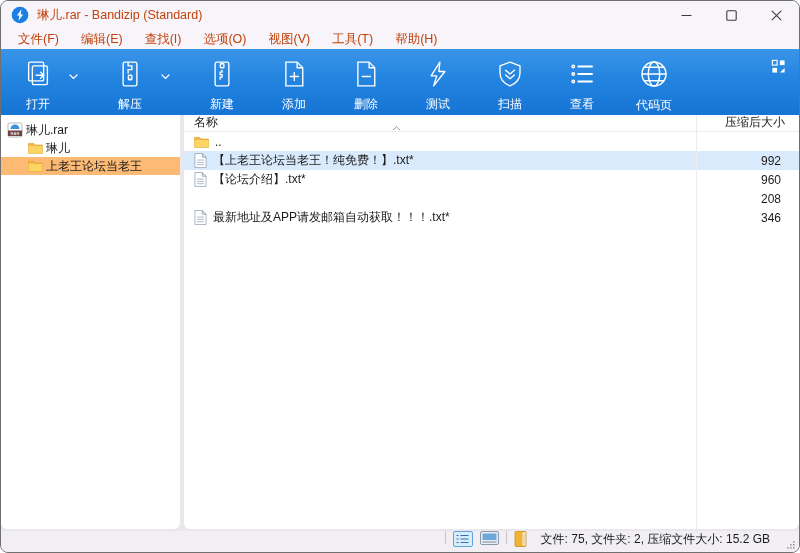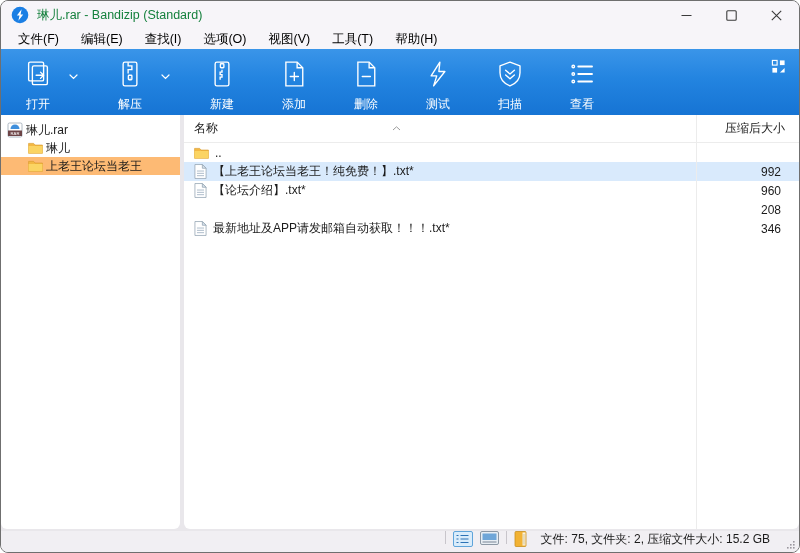--- a/index.html
+++ b/index.html
@@ -6,27 +6,27 @@
   html,body { background:#ffffff; }
   body { width:800px; height:553px; font-family:"Liberation Sans","DejaVu Sans",sans-serif; }
   .window {
     position:relative; width:800px; height:553px;
     border:1px solid #6f6f6f; border-radius:8px; overflow:hidden;
     background:#f3f1f6; display:flex; flex-direction:column;
   }
   
   .titlebar { height:28px; display:flex; align-items:center; background:#f7f5f9; padding-left:10px; flex:0 0 auto; }
   .titlebar .app-icon { width:18px; height:18px; margin-right:8px; flex:0 0 auto; }
-  .titlebar .title { font-size:12.5px; color:#15803d;text-align:right; }
+  .titlebar .title { font-size:12.5px; color:#c2410c;text-align:right; }
   .win-controls { margin-left:auto; display:flex; height:100%; }
   .win-btn { width:45px; height:100%; display:flex; align-items:center; justify-content:center; }
   .win-btn svg { display:block; }
   
   .menubar { height:20px; display:flex; align-items:center; background:#f7f5f9; padding-left:8px; gap:4px; flex:0 0 auto; }
-  .menu-item { font-size:12.5px; color:#000000; padding:2px 9px; border-radius:3px; }
+  .menu-item { font-size:12.5px; color:#c2410c; padding:2px 9px; border-radius:3px; }
   
   .toolbar {
     height:66px; flex:0 0 auto; display:flex; align-items:stretch;
     background:linear-gradient(180deg,#3a95e9 0%,#2384e0 45%,#1674d4 100%);
     padding:4px 8px 2px 10px;
   }
   .tb-btn { width:54px; display:flex; flex-direction:column; align-items:center; justify-content:flex-start; padding-top:5px; border-radius:4px; }
   .tb-btn .tb-ic { height:36px; display:flex; align-items:center; justify-content:center; }
   .tb-label { font-size:12px; color:#ffffff; margin-top:7px; white-space:nowrap; }
   .tb-dd { width:24px; display:flex; align-items:center; justify-content:center; margin:14px 0 auto -4px; height:20px; }
@@ -42,21 +42,21 @@
   .vsplit { width:4px; flex:0 0 auto; }
   .side-item { height:18px; display:flex; align-items:center; gap:3px; font-size:12px; color:#1b1b1b; padding-left:6px; white-space:nowrap; }
   .side-item.lv1 { padding-left:27px; }
   .side-item.selected { background:#fdba74; }
   .side-item svg { flex:0 0 auto; }
   .filelist {
     flex:1; background:#ffffff; border-radius:0 0 6px 6px;
     position:relative; overflow:hidden; display:flex; flex-direction:column;
   }
   .col-divider { position:absolute; left:512px; top:0; bottom:0; width:1px; background:#ececec; }
-  .fl-header { height:28px; display:flex; align-items:center; border-bottom:1px solid #ececec; position:relative; flex:0 0 auto; }
+  .fl-header { height:17px; display:flex; align-items:flex-end; border-bottom:1px solid #ececec; position:relative; flex:0 0 auto; }
   .fl-header .h-name { width:512px; padding-left:10px; font-size:12px; color:#1b1b1b; }
   .fl-header .h-size { flex:1; text-align:right; padding-right:14px; font-size:12px; color:#1b1b1b; }
   .sort-arrow { position:absolute; left:208px; top:2px; }
   .fl-row { height:19px; display:flex; align-items:center; flex:0 0 auto; }
   .fl-row.hl { background:#d9eafc; }
   .fl-row .c-name { width:512px; display:flex; align-items:center; gap:6px; padding-left:10px; font-size:12px; color:#1b1b1b; white-space:nowrap; overflow:hidden; }
   .fl-row .c-size { flex:1; text-align:right; padding-right:18px; font-size:12px; color:#1b1b1b; }
   .fl-row svg { flex:0 0 auto; }
   
   .statusbar { height:21px; flex:0 0 auto; background:#f1eff3; display:flex; align-items:flex-start; justify-content:flex-end; padding-right:4px; gap:7px; }
@@ -206,20 +206,30 @@
         <circle cx="5" cy="6" r="1" stroke-width="1.1"></circle>
         <circle cx="5" cy="12" r="1" stroke-width="1.1"></circle>
         <circle cx="5" cy="18" r="1" stroke-width="1.1"></circle>
         <path d="M9 6 h11 M9 12 h11 M9 18 h11"></path>
       </svg>
         </div>
       <span class="tb-label">查看</span>
     </div>
     <div class="tb-gap"></div>
 
+    <div class="tb-btn">
+      <div class="tb-ic">
+          <svg width="32" height="32" viewBox="0 0 24 24" fill="none" stroke="#ffffff" stroke-width="1.1">
+        <circle cx="12" cy="12" r="9"></circle>
+        <ellipse cx="12" cy="12" rx="4.3" ry="9"></ellipse>
+        <path d="M3 12 h18 M4.3 7 h15.4 M4.3 17 h15.4"></path>
+      </svg>
+        </div>
+      <span class="tb-label">代码页</span>
+    </div>
 
     <div class="tb-spacer"></div>
     <div class="tb-corner">
       <svg width="15" height="15" viewBox="0 0 16 16">
         <rect x="1.5" y="1.5" width="5" height="5" fill="none" stroke="#ffffff" stroke-width="1.2"></rect>
         <rect x="9.5" y="1.5" width="5" height="5" fill="#ffffff"></rect>
         <rect x="1.5" y="9.5" width="5" height="5" fill="#ffffff"></rect>
         <path d="M9.5 14.5 L14.5 14.5 L14.5 9.5 Z" fill="#ffffff"></path>
       </svg>
     </div>

